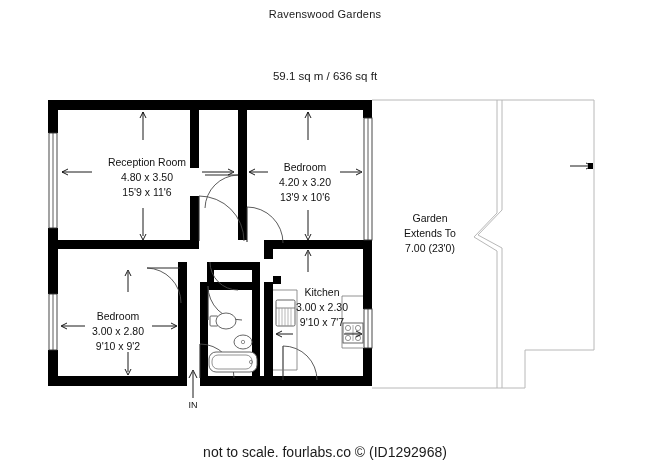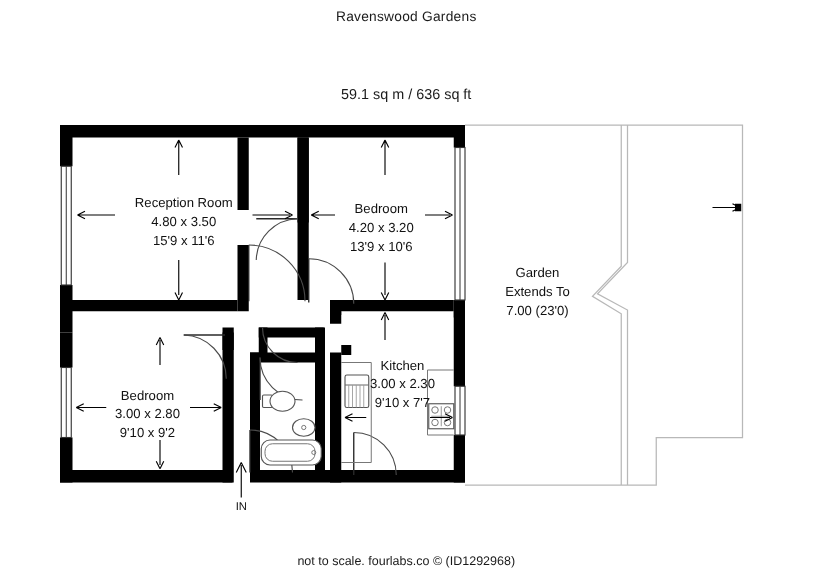--- a/index.html
+++ b/index.html
@@ -41,21 +41,21 @@
     top: 54px;
     font-size: 11.5px;
     margin-top: 16px;
   }
   #footer-line-1 {
     top: 429px;
     font-size: 10.5px;
   }
   #footer-line-2 {
     top: 444px;
-    font-size: 10px;
+    font-size: 14px;
   }
   svg#plan-svg {
     position: absolute;
     left: 0;
     top: 0;
   }
   .rlabel {
     font-family: "Liberation Sans", sans-serif;
     font-size: 10.5px;
     fill: #111111;

